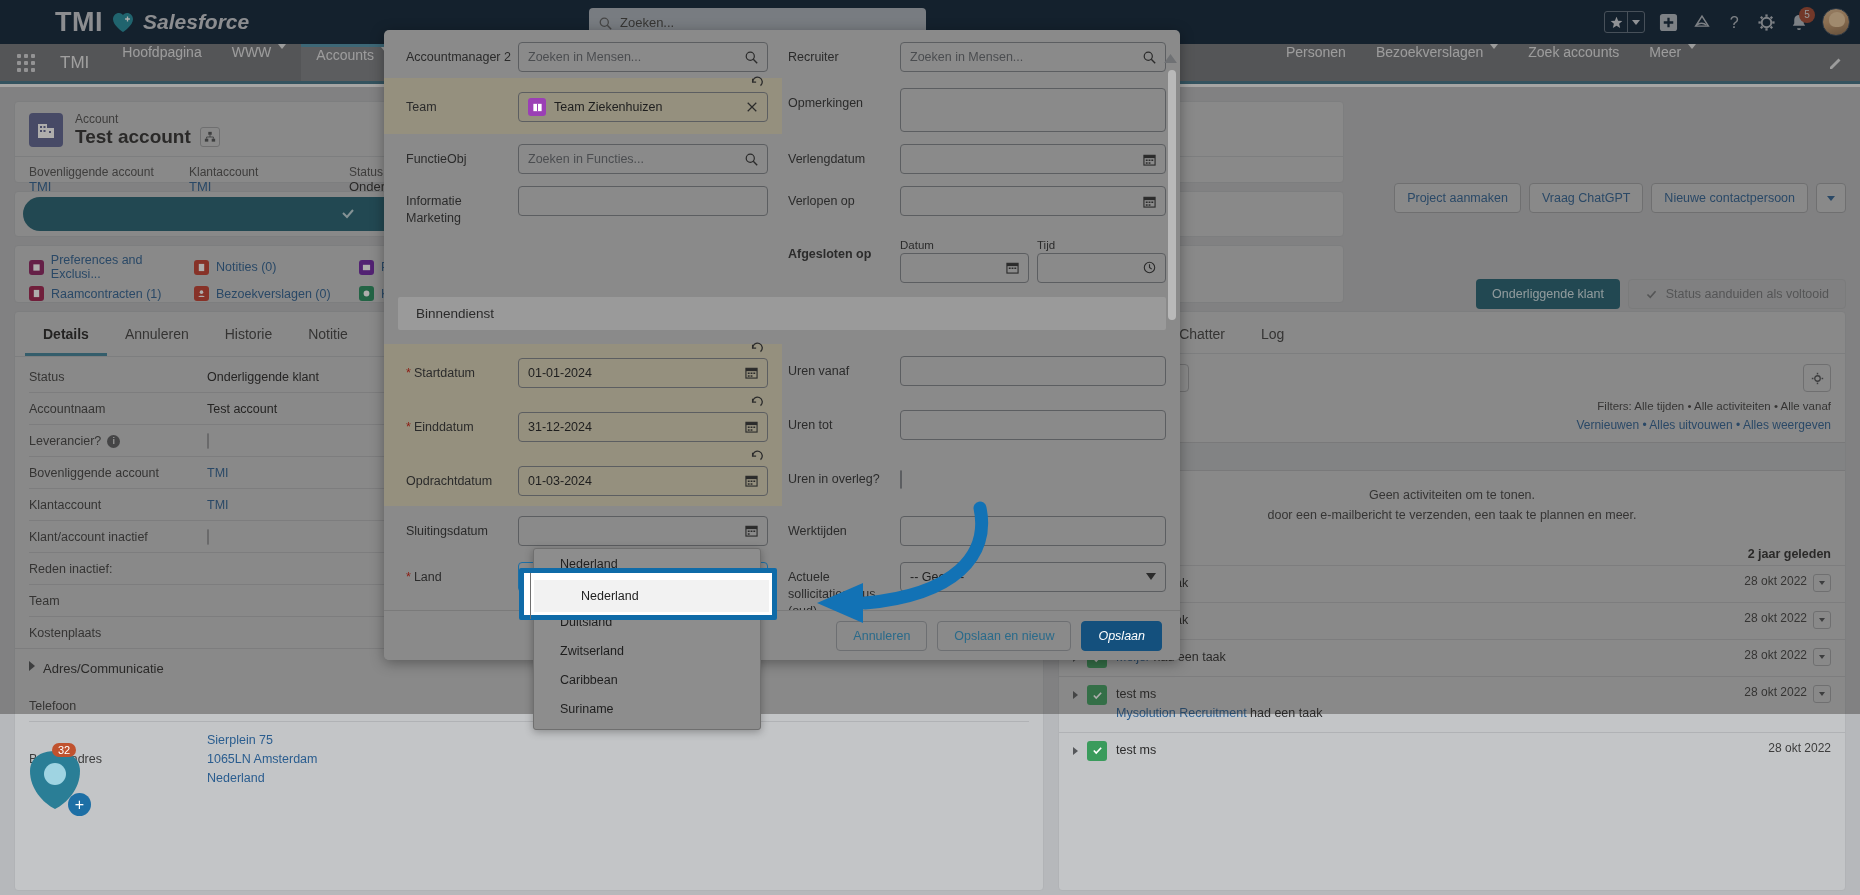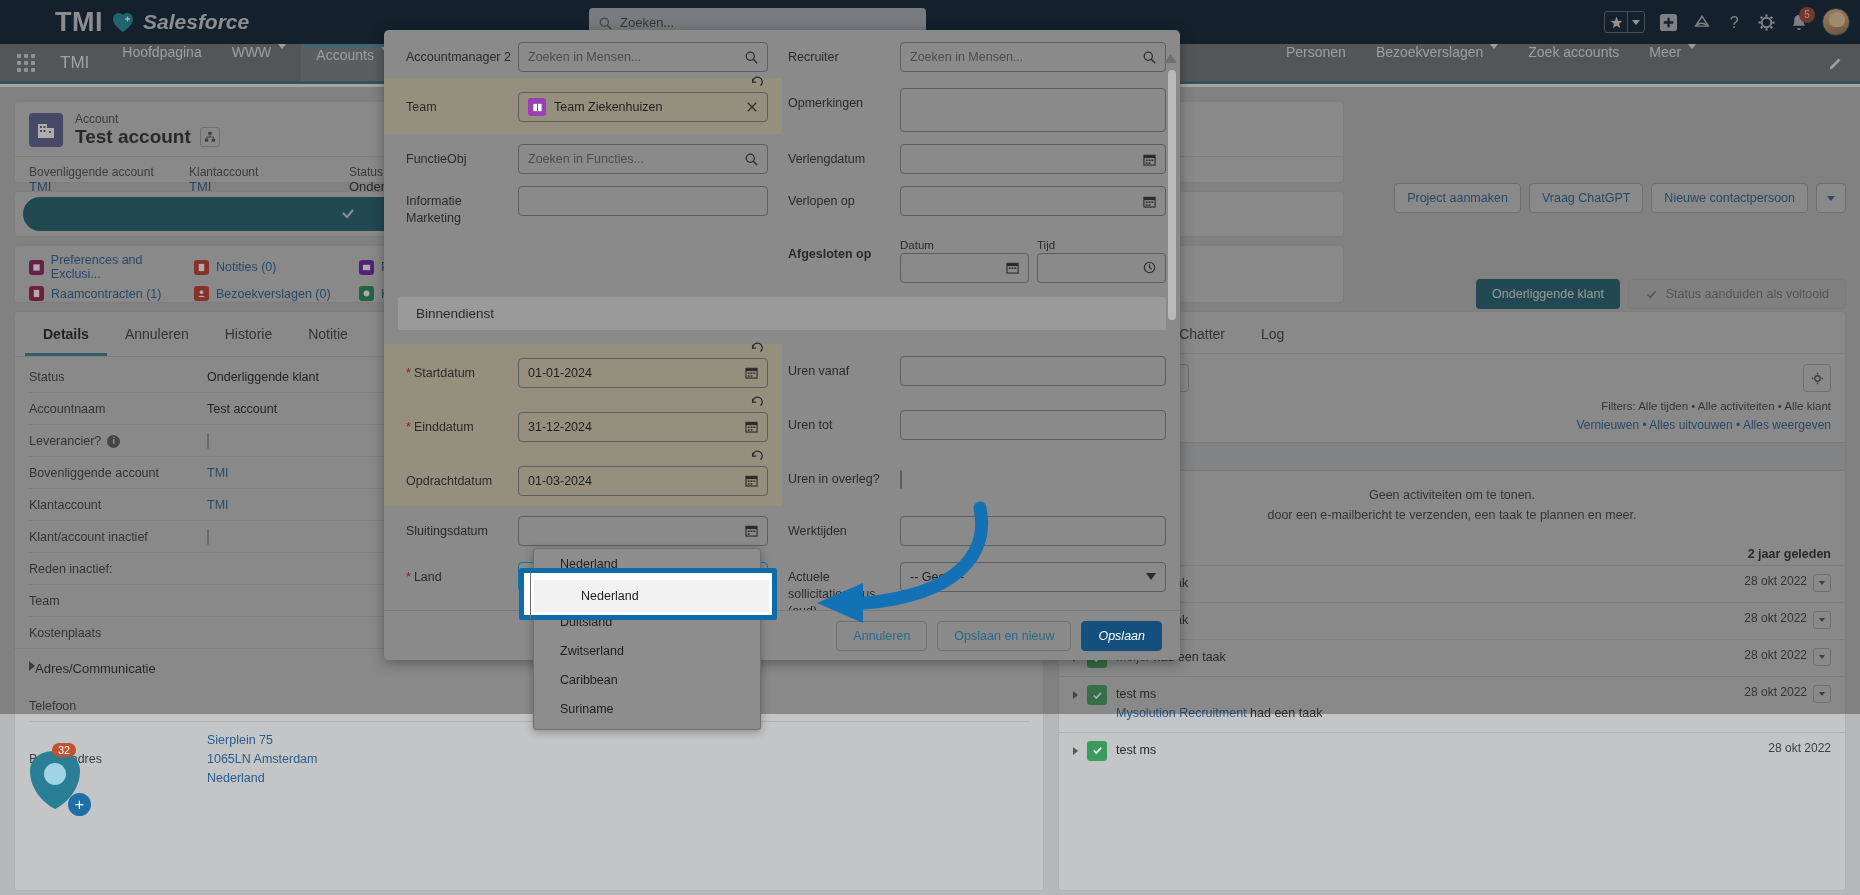--- a/index.html
+++ b/index.html
@@ -98,21 +98,21 @@
   .tab { padding:14px 18px 11px; font-size:14px; color:#3c3c3c; }
   .tab.active { color:#1f1f1f; font-weight:bold; border-bottom:3px solid #3a7e96; }
   .det-rows { padding:4px 14px 0; }
   .det-row { display:flex; border-bottom:1px solid #b0b2b5; padding:9px 0 8px; }
   .det-row .k { width:178px; font-size:12.5px; color:#3c3c3c; display:flex; align-items:center; gap:6px; }
   .det-row .v { font-size:12.5px; color:#222; }
   .det-row .v.link { color:#2a5d8f; }
   .cbox { width:13px;height:13px;border:1px solid #919396;border-radius:2px;background:#bfc1c4; }
   .info-i { width:13px;height:13px;border-radius:50%;background:#56585b;color:#d8d9da;font-size:9px;
             display:flex;align-items:center;justify-content:center;font-weight:bold; }
-  .sec-row { display:flex; padding:12px 14px 10px; border-top:1px solid #b0b2b5; }
+  .sec-row { display:flex; gap:8px; padding:12px 14px 10px; border-top:1px solid #b0b2b5; }
   .sec-row .chev { width:0;height:0;border-top:5px solid transparent;border-bottom:5px solid transparent;border-left:6px solid #4a4c4f; }
   .sec-row .t { font-size:13px; color:#2b2b2b; }
 
   
   .einstein { position:absolute; left:22px; top:660px; width:66px; height:66px; }
   .ein-badge { position:absolute; left:30px; top:-4px; background:#c0522e; color:#fff; font-size:11px;
                border-radius:10px; padding:1px 6px; z-index:3; }
   .ein-plus { position:absolute; right:-3px; bottom:-3px; width:23px; height:23px; border-radius:50%;
               background:#1d6fa5; color:#fff; display:flex; align-items:center; justify-content:center; font-size:16px; z-index:3; }
 
@@ -591,21 +591,21 @@
                 <circle cx="8" cy="8" r="3.4" fill="none" stroke="#4a4c4f" stroke-width="1.6"></circle>
                 <g stroke="#4a4c4f" stroke-width="1.8">
                   <line x1="8" y1="1" x2="8" y2="3"></line>
                   <line x1="8" y1="13" x2="8" y2="15"></line>
                   <line x1="1" y1="8" x2="3" y2="8"></line>
                   <line x1="13" y1="8" x2="15" y2="8"></line>
                 </g>
               </svg>
           </div>
         </div>
-        <div class="filters-line">Filters: Alle tijden • Alle activiteiten • Alle klant</div>
+        <div class="filters-line">Filters: Alle tijden • Alle activiteiten • Alle vanaf</div>
         <div class="links-line">
           <span>Vernieuwen</span> •
           <span>Alles uitvouwen</span> •
           <span>Alles weergeven</span>
         </div>
         <div class="act-section">
           <span class="chev" style="width:0;height:0;border-top:4px solid transparent;border-bottom:4px solid transparent;border-left:5px solid #4a4c4f;"></span>
           <span>Achterstallig</span>
         </div>
         <div class="act-empty">

